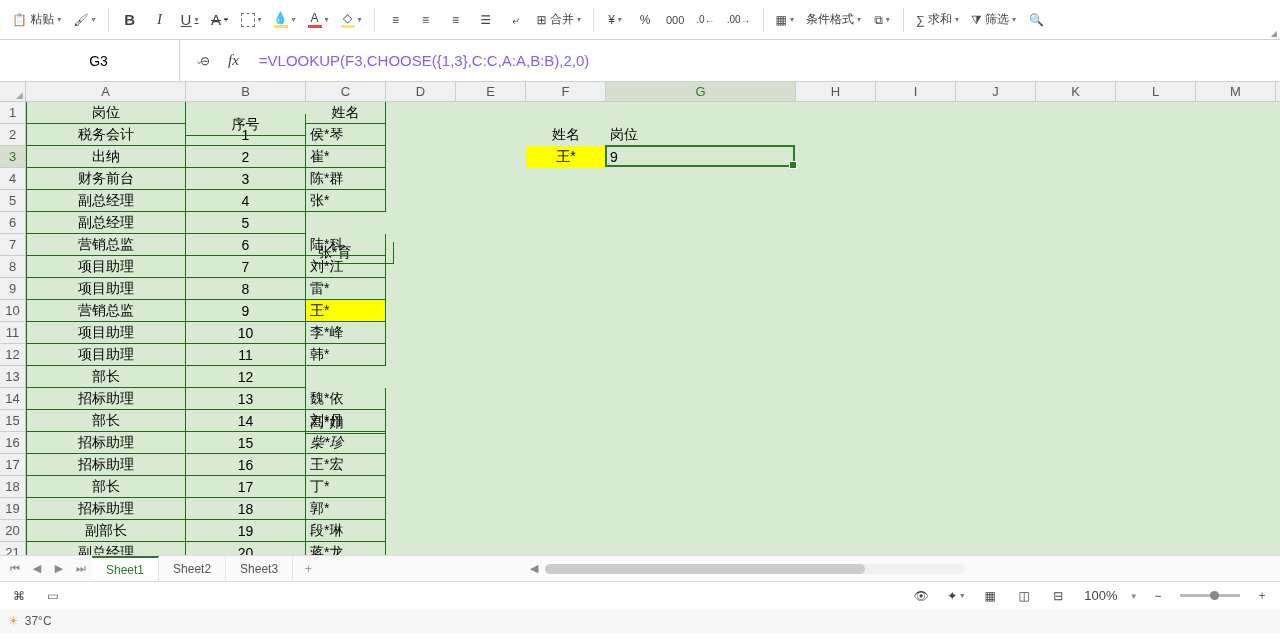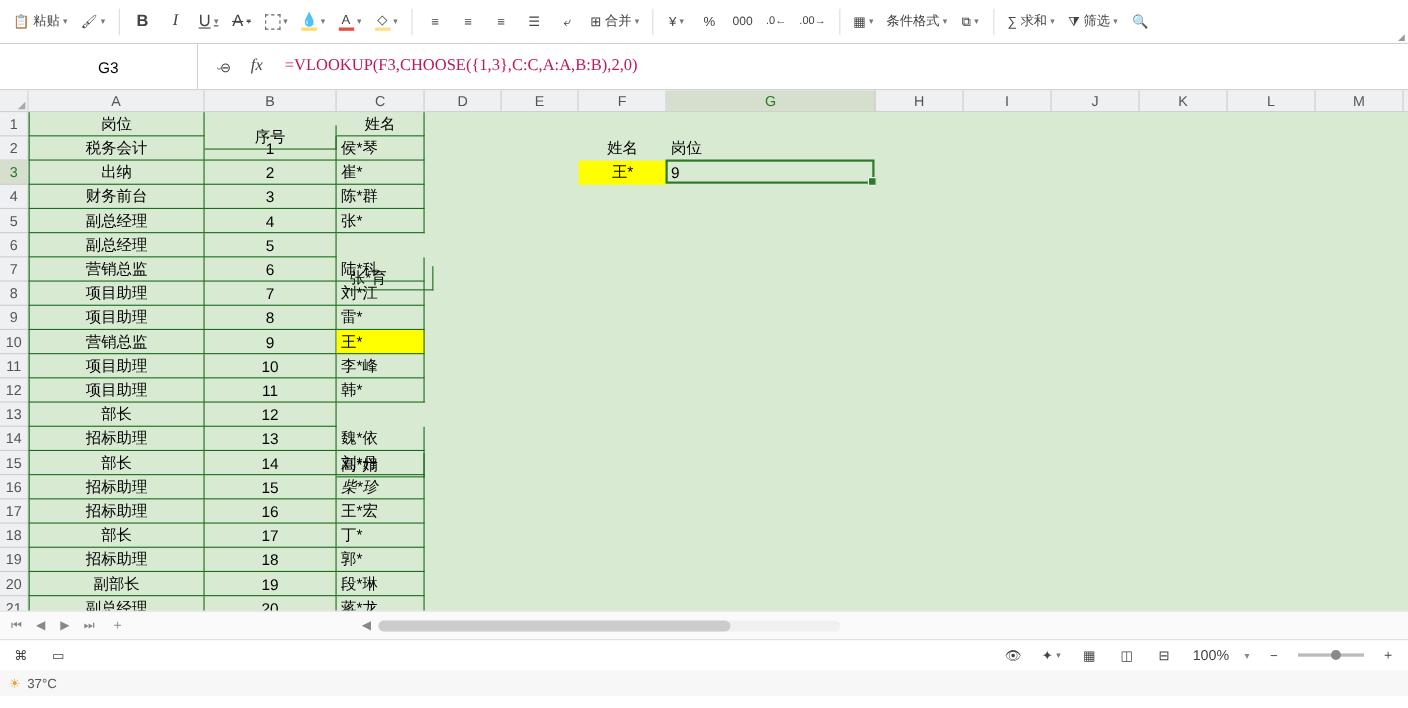--- a/index.html
+++ b/index.html
@@ -79,22 +79,22 @@
     align-items: center;
     gap: 10px;
     padding: 0 12px;
   }
   .formula-input {
     flex: 1;
     font-size: 15px;
     border: none;
     outline: none;
     padding: 4px 8px;
-    font-family: Liberation Serif, serif;
-    color: #be185d;
+    font-family: Liberation Sans, sans-serif;
+    color: #8b5cf6;
   }
   .fx-label { font-style: italic; font-family: serif; font-size: 15px; color: #444; }
 
   
   .sheet-area {
     position: relative;
     height: 473px;
     overflow: hidden;
     background: #d9ead3;
   }
@@ -498,20 +498,25 @@
       <div class="cell c-left" style="left: 580px; top: 44px; width: 190px;">9</div>
       <div class="active-cell-border" style="left: 579px; top: 43px; width: 190px; height: 22px;"></div>
     </div>
 </div>
 
 <div class="sheet-tabs">
   <div class="nav-arrow">⏮</div>
   <div class="nav-arrow">◀</div>
   <div class="nav-arrow">▶</div>
   <div class="nav-arrow">⏭</div>
+  <div id="sheetTabs" style="display:flex;height:100%">
+      <div class="sheet-tab active">Sheet1</div>
+      <div class="sheet-tab">Sheet2</div>
+      <div class="sheet-tab">Sheet3</div>
+    </div>
   <div class="add-sheet">＋</div>
   <div class="hscroll-area">
     <span class="nav-arrow">◀</span>
     <div class="hscroll-track">
       <div class="hscroll-thumb"></div>
     </div>
   </div>
 </div>
 
 <div class="status-bar">

